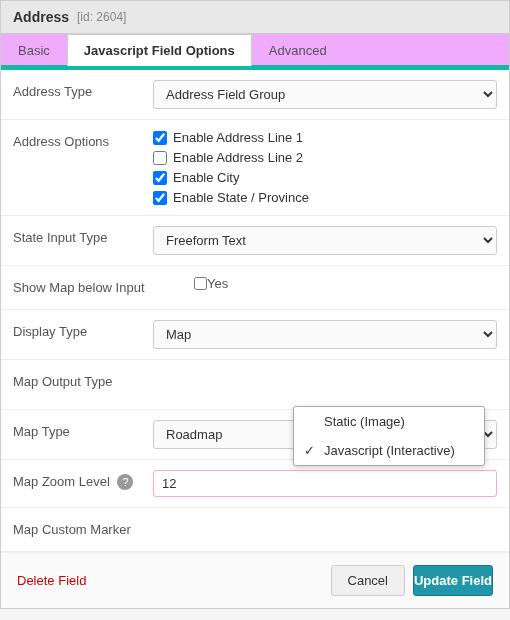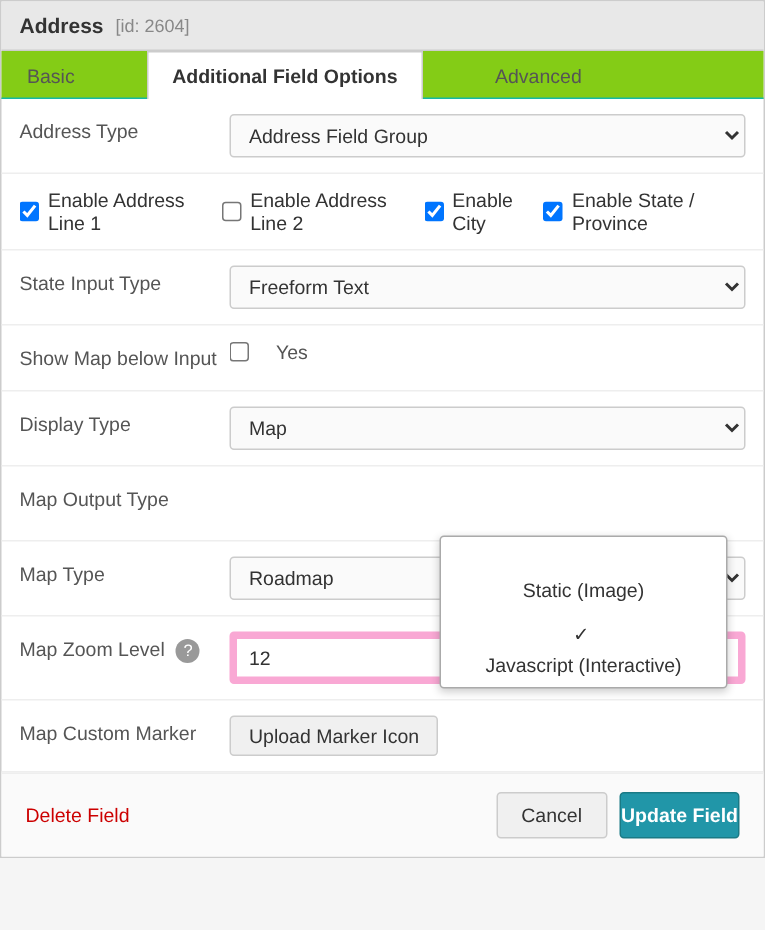--- a/index.html
+++ b/index.html
@@ -31,23 +31,22 @@
       color: #333;
       text-align: center;
     }
     .header-id {
       font-size: 12px;
       color: #888;
     }
     
     .tabs {
       display: flex;
-      border-bottom: 1px solid #14b8a6;
-      background: #84cc16;
-      gap: 31px;
+      border-bottom: 5px solid #14b8a6;
+      background: #f0abfc;
     }
     .tab {
       padding: 8px 16px;
       cursor: pointer;
       border: 1px solid transparent;
       border-bottom: none;
       font-size: 13px;
       color: #555;
       background: transparent;
       margin-bottom: -1px;
@@ -86,47 +85,48 @@
       padding: 5px 8px;
       border: 1px solid #ccc;
       border-radius: 3px;
       background: #fafafa;
       font-size: 13px;
       color: #333;
       appearance: auto;
     }
     .checkbox-group {
       display: flex;
-      flex-direction: row;
+      flex-direction: column;
       gap: 5px;
     }
     .checkbox-item {
       display: flex;
       align-items: center;
       gap: 6px;
       font-size: 13px;
     }
     .checkbox-item input[type="checkbox"] {
       width: 14px;
       height: 14px;
       margin: 0;
     }
     input[type="text"] {
       width: 100%;
       padding: 5px 8px;
-      border: 5px solid #f9a8d4;
+      border: 1px solid #f9a8d4;
       border-radius: 3px;
       font-size: 13px;
       color: #333;
     }
     .yes-label {
       display: flex;
       align-items: center;
-      gap: 18px;
+      gap: 0;
       color: #555;
+      margin-left: 41px;
     }
     .help-icon {
       display: inline-flex;
       align-items: center;
       justify-content: center;
       width: 16px;
       height: 16px;
       border-radius: 50%;
       background: #999;
       color: #fff;
@@ -140,27 +140,26 @@
       top: 36px;
       left: 140px;
       right: 12px;
       background: #fff;
       border: 1px solid #aaa;
       border-radius: 3px;
       z-index: 10;
       box-shadow: 0 2px 6px rgba(0,0,0,0.2);
     }
     .dropdown-option {
-      padding: 7px 23px;
+      padding: 7px 10px;
       cursor: pointer;
       display: flex;
       align-items: center;
       gap: 6px;
       font-size: 13px;
-      flex-direction: column;
     }
     .dropdown-option .check-mark {
       width: 14px;
       color: #333;
       font-size: 13px;
     }
     
     .upload-btn {
       padding: 5px 12px;
       background: #f0f0f0;
@@ -219,37 +218,38 @@
 
 <div class="page-wrapper">
 
   <div class="header">
     <span class="header-title">Address</span>
     <span class="header-id">[id: 2604]</span>
   </div>
 
   <div class="tabs">
     <div class="tab">Basic</div>
-    <div class="tab active">Additional Field Options</div>
+    <div class="tab active">Javascript Field Options</div>
     <div class="tab">Advanced</div>
   </div>
 
   <div class="form-area">
 
     <div class="form-row">
       <div class="form-label">Address Type</div>
       <div class="form-control">
         <select>
           <option>Address Field Group</option>
           <option>Single Address Field</option>
         </select>
       </div>
     </div>
 
     <div class="form-row">
+      <div class="form-label">Address Options</div>
       <div class="form-control checkbox-group">
         <label class="checkbox-item">
           <input type="checkbox" checked="" style="">
           <span>Enable Address Line 1</span>
         </label>
         <label class="checkbox-item">
           <input type="checkbox" style="">
           <span>Enable Address Line 2</span>
         </label>
         <label class="checkbox-item">
@@ -331,23 +331,20 @@
         <span>Map Zoom Level</span>
         <span class="help-icon">?</span>
       </div>
       <div class="form-control">
         <input type="text" value="12" style="">
       </div>
     </div>
 
     <div class="form-row">
       <div class="form-label">Map Custom Marker</div>
-      <div class="form-control">
-        <button class="upload-btn">Upload Marker Icon</button>
-      </div>
     </div>
 
   </div>
 
   <div class="footer">
     <button class="delete-link">Delete Field</button>
     <div class="footer-actions">
       <button class="cancel-btn">Cancel</button>
       <button class="update-btn">Update Field</button>
     </div>

